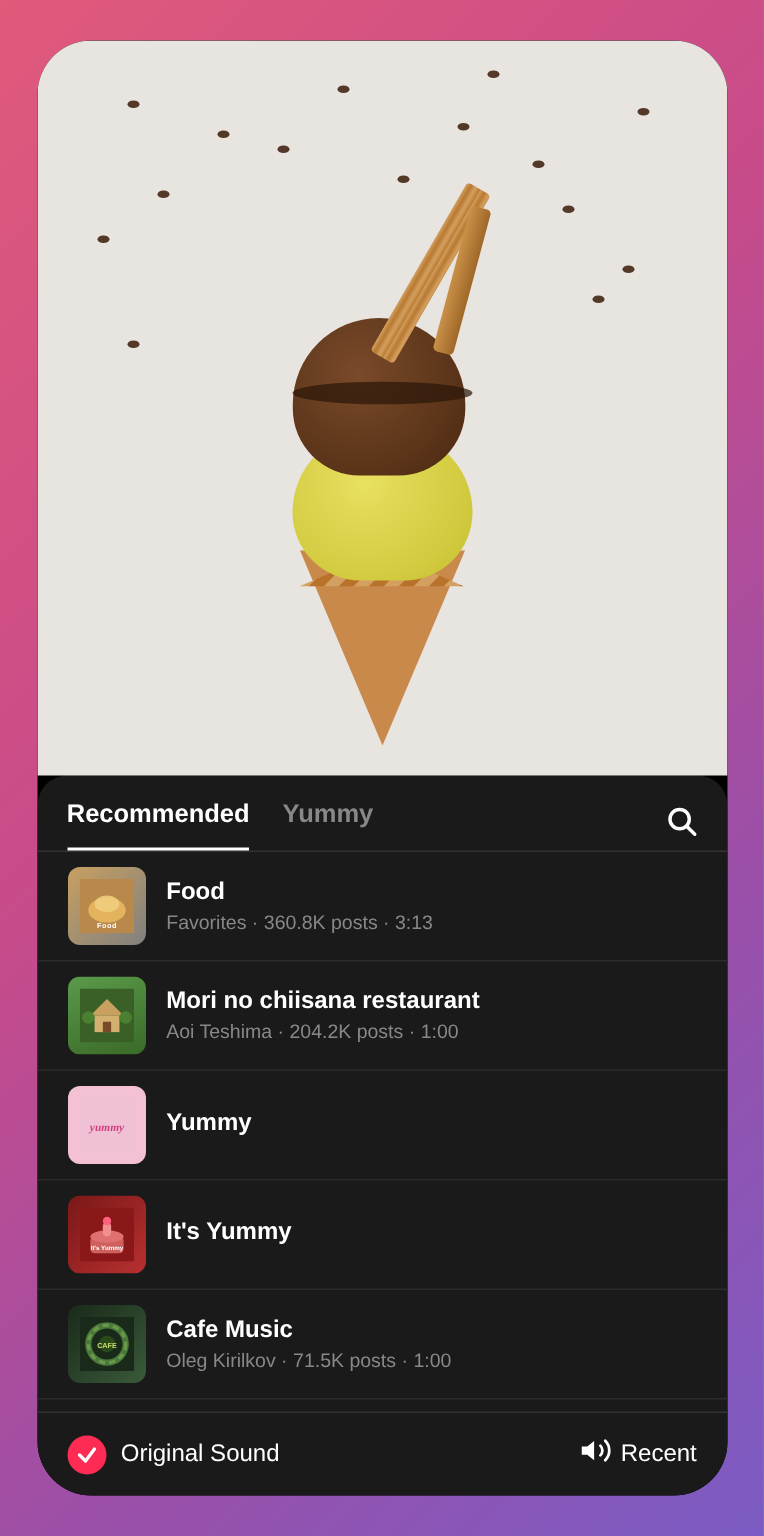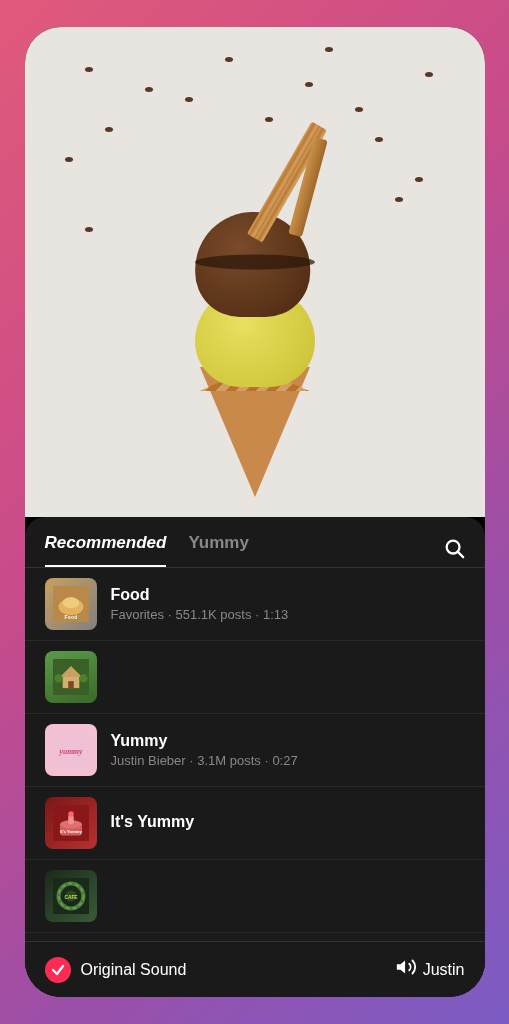--- a/index.html
+++ b/index.html
@@ -162,21 +162,20 @@
       font-weight: 600;
       color: #888;
       margin-right: 22px;
       padding-bottom: 12px;
       cursor: pointer;
       border-bottom: 2px solid transparent;
     }
     .tab.active {
       color: #fff;
       border-bottom: 2px solid #fff;
-      font-style: italic;
     }
     .search-icon-btn {
       margin-left: auto;
       color: #fff;
       cursor: pointer;
       font-size: 20px;
     }
     .music-list {
       flex: 1;
       overflow-y: auto;
@@ -370,56 +369,59 @@
               <rect width="52" height="52" fill="#b8894a"></rect>
               <ellipse cx="26" cy="30" rx="18" ry="12" fill="#e8b860" opacity="0.9"></ellipse>
               <ellipse cx="26" cy="24" rx="12" ry="8" fill="#f0d080" opacity="0.85"></ellipse>
               <text x="26" y="47" text-anchor="middle" fill="white" font-size="7" font-weight="bold" font-family="Arial">Food</text>
             </svg>
           </div>
         </div>
         <div class="music-info">
           <div class="music-title">Food</div>
           <div class="music-meta">
-            <span>Favorites</span> · <span>551.1K posts</span> · <span>1:13</span>
+            <span>Favorites</span> · <span>360.8K posts</span> · <span>3:13</span>
           </div>
         </div>
       </div>
 
       <div class="music-item">
         <div class="thumb">
           <div class="thumb-mori-inner">
             <svg viewBox="0 0 52 52" xmlns="http://www.w3.org/2000/svg" width="52" height="52">
               <rect width="52" height="52" fill="#3a6028"></rect>
 
               <polygon points="26,10 10,26 42,26" fill="#c8a060"></polygon>
               <rect x="14" y="26" width="24" height="16" fill="#d4b070"></rect>
               <rect x="22" y="32" width="8" height="10" fill="#7a4a28"></rect>
 
               <circle cx="8" cy="28" r="6" fill="#4a8030"></circle>
               <circle cx="44" cy="28" r="6" fill="#4a8030"></circle>
             </svg>
+          </div>
+        </div>
+        <div class="music-info">
+          <div class="music-title">Mori no chiisana restaurant</div>
+          <div class="music-meta">
+            <span>Aoi Teshima</span> · <span>204.2K posts</span> · <span>1:00</span>
           </div>
         </div>
       </div>
 
       <div class="music-item">
         <div class="thumb">
           <div class="thumb-yummy-inner">
             <svg viewBox="0 0 52 52" xmlns="http://www.w3.org/2000/svg" width="52" height="52">
               <rect width="52" height="52" fill="#f0c0d4"></rect>
               <text x="26" y="32" text-anchor="middle" fill="#d04080" font-size="11" font-style="italic" font-weight="700" font-family="Georgia, serif">yummy</text>
             </svg>
           </div>
         </div>
         <div class="music-info">
           <div class="music-title">Yummy</div>
-          <div class="music-meta">
-            <span>Justin Bieber</span> · <span>3.1M posts</span> · <span>0:27</span>
-          </div>
         </div>
       </div>
 
       <div class="music-item">
         <div class="thumb">
           <div class="thumb-itsyummy-inner">
             <svg viewBox="0 0 52 52" xmlns="http://www.w3.org/2000/svg" width="52" height="52">
               <rect width="52" height="52" fill="#8a1818"></rect>
 
               <rect x="10" y="28" width="32" height="16" fill="#d06060" rx="4"></rect>
@@ -440,20 +442,26 @@
           <div class="thumb-cafe-inner">
             <svg viewBox="0 0 52 52" xmlns="http://www.w3.org/2000/svg" width="52" height="52">
               <rect width="52" height="52" fill="#1a2a1a"></rect>
 
               <circle cx="26" cy="26" r="18" fill="none" stroke="#4a7a3a" stroke-width="6"></circle>
               <circle cx="26" cy="26" r="18" fill="none" stroke="#6a9a4a" stroke-width="3" stroke-dasharray="6 4"></circle>
 
               <circle cx="26" cy="26" r="8" fill="#2a4a1a"></circle>
               <text x="26" y="30" text-anchor="middle" fill="#c8d870" font-size="7" font-weight="bold" font-family="Arial">CAFE</text>
             </svg>
+          </div>
+        </div>
+        <div class="music-info">
+          <div class="music-title">Cafe Music</div>
+          <div class="music-meta">
+            <span>Oleg Kirilkov</span> · <span>71.5K posts</span> · <span>1:00</span>
           </div>
         </div>
       </div>
 
       <div class="music-item partial">
         
         
       </div>
 
     </div>
@@ -466,18 +474,18 @@
       </div>
       <span class="original-sound-label">Original Sound</span>
       <div class="volume-btn">
         <span class="volume-icon">
           <svg width="22" height="22" viewBox="0 0 24 24" fill="none" stroke="white" stroke-width="2" stroke-linecap="round" stroke-linejoin="round">
             <polygon points="11,5 6,9 2,9 2,15 6,15 11,19" fill="white" stroke="none"></polygon>
             <path d="M15.54 8.46a5 5 0 0 1 0 7.07" stroke="white"></path>
             <path d="M19.07 4.93a10 10 0 0 1 0 14.14" stroke="white"></path>
           </svg>
         </span>
-        <span>Justin</span>
+        <span>Recent</span>
       </div>
     </div>
 
   </div>
 </div>
 
 </body></html>

